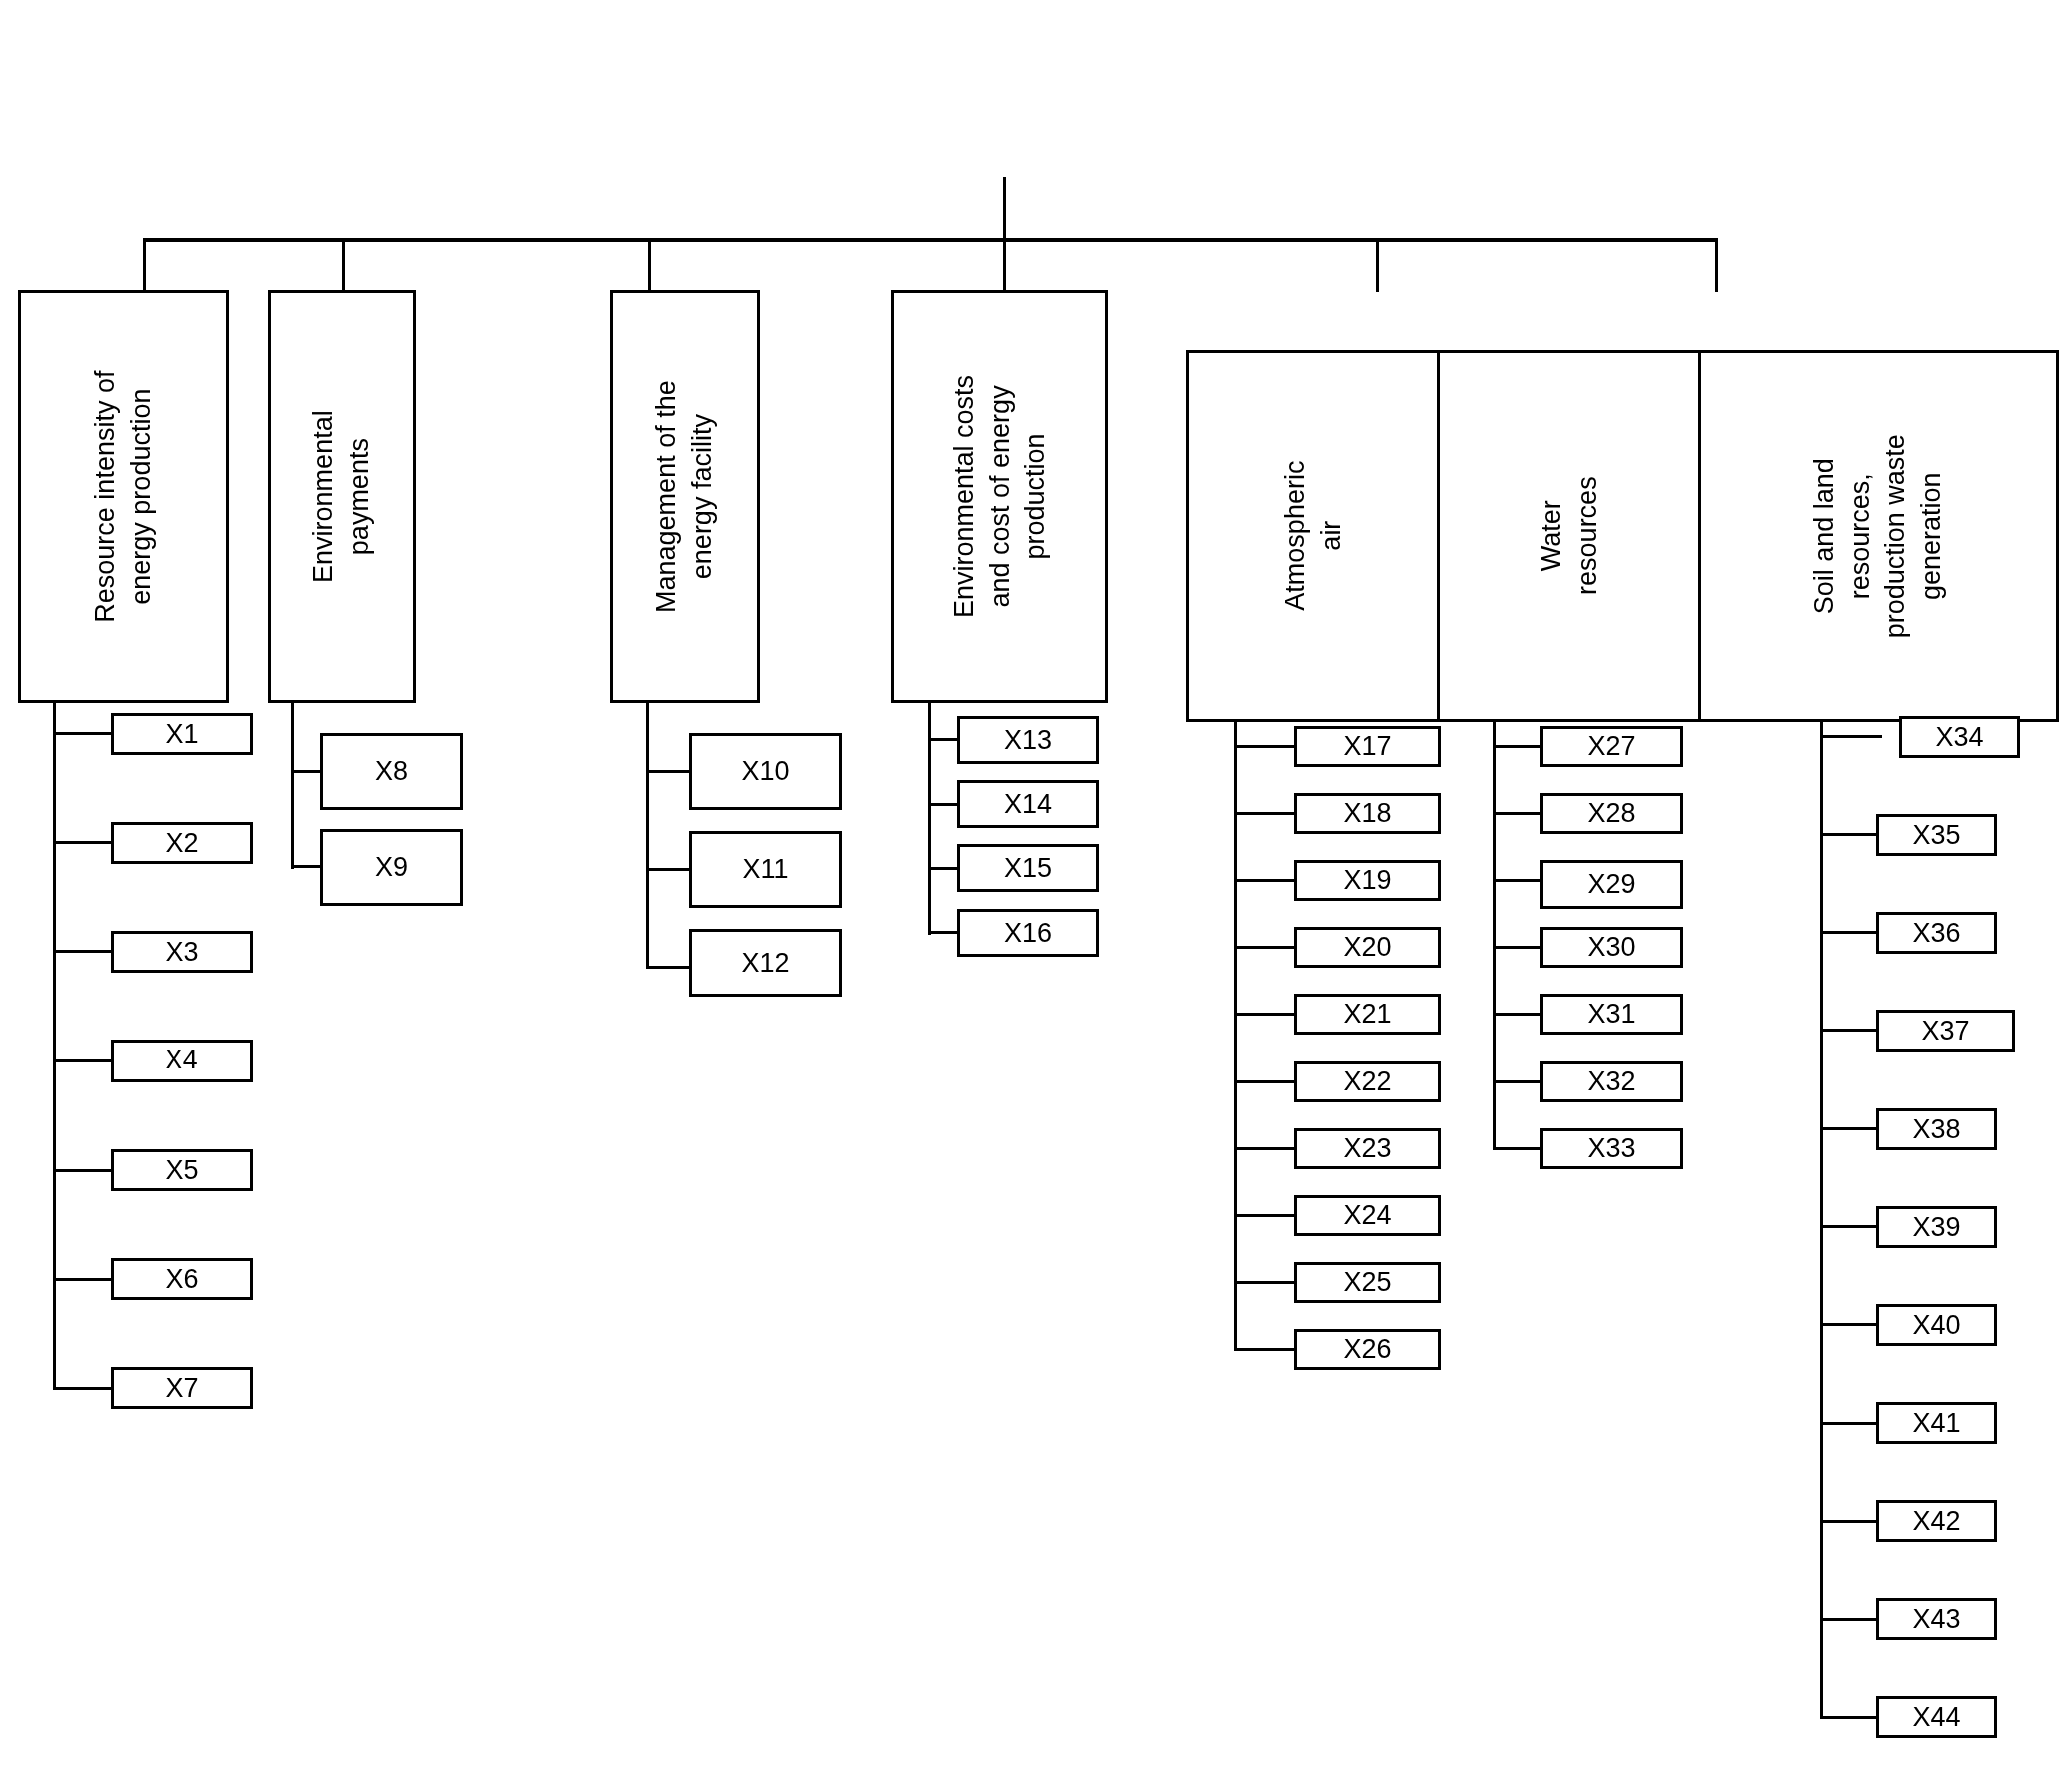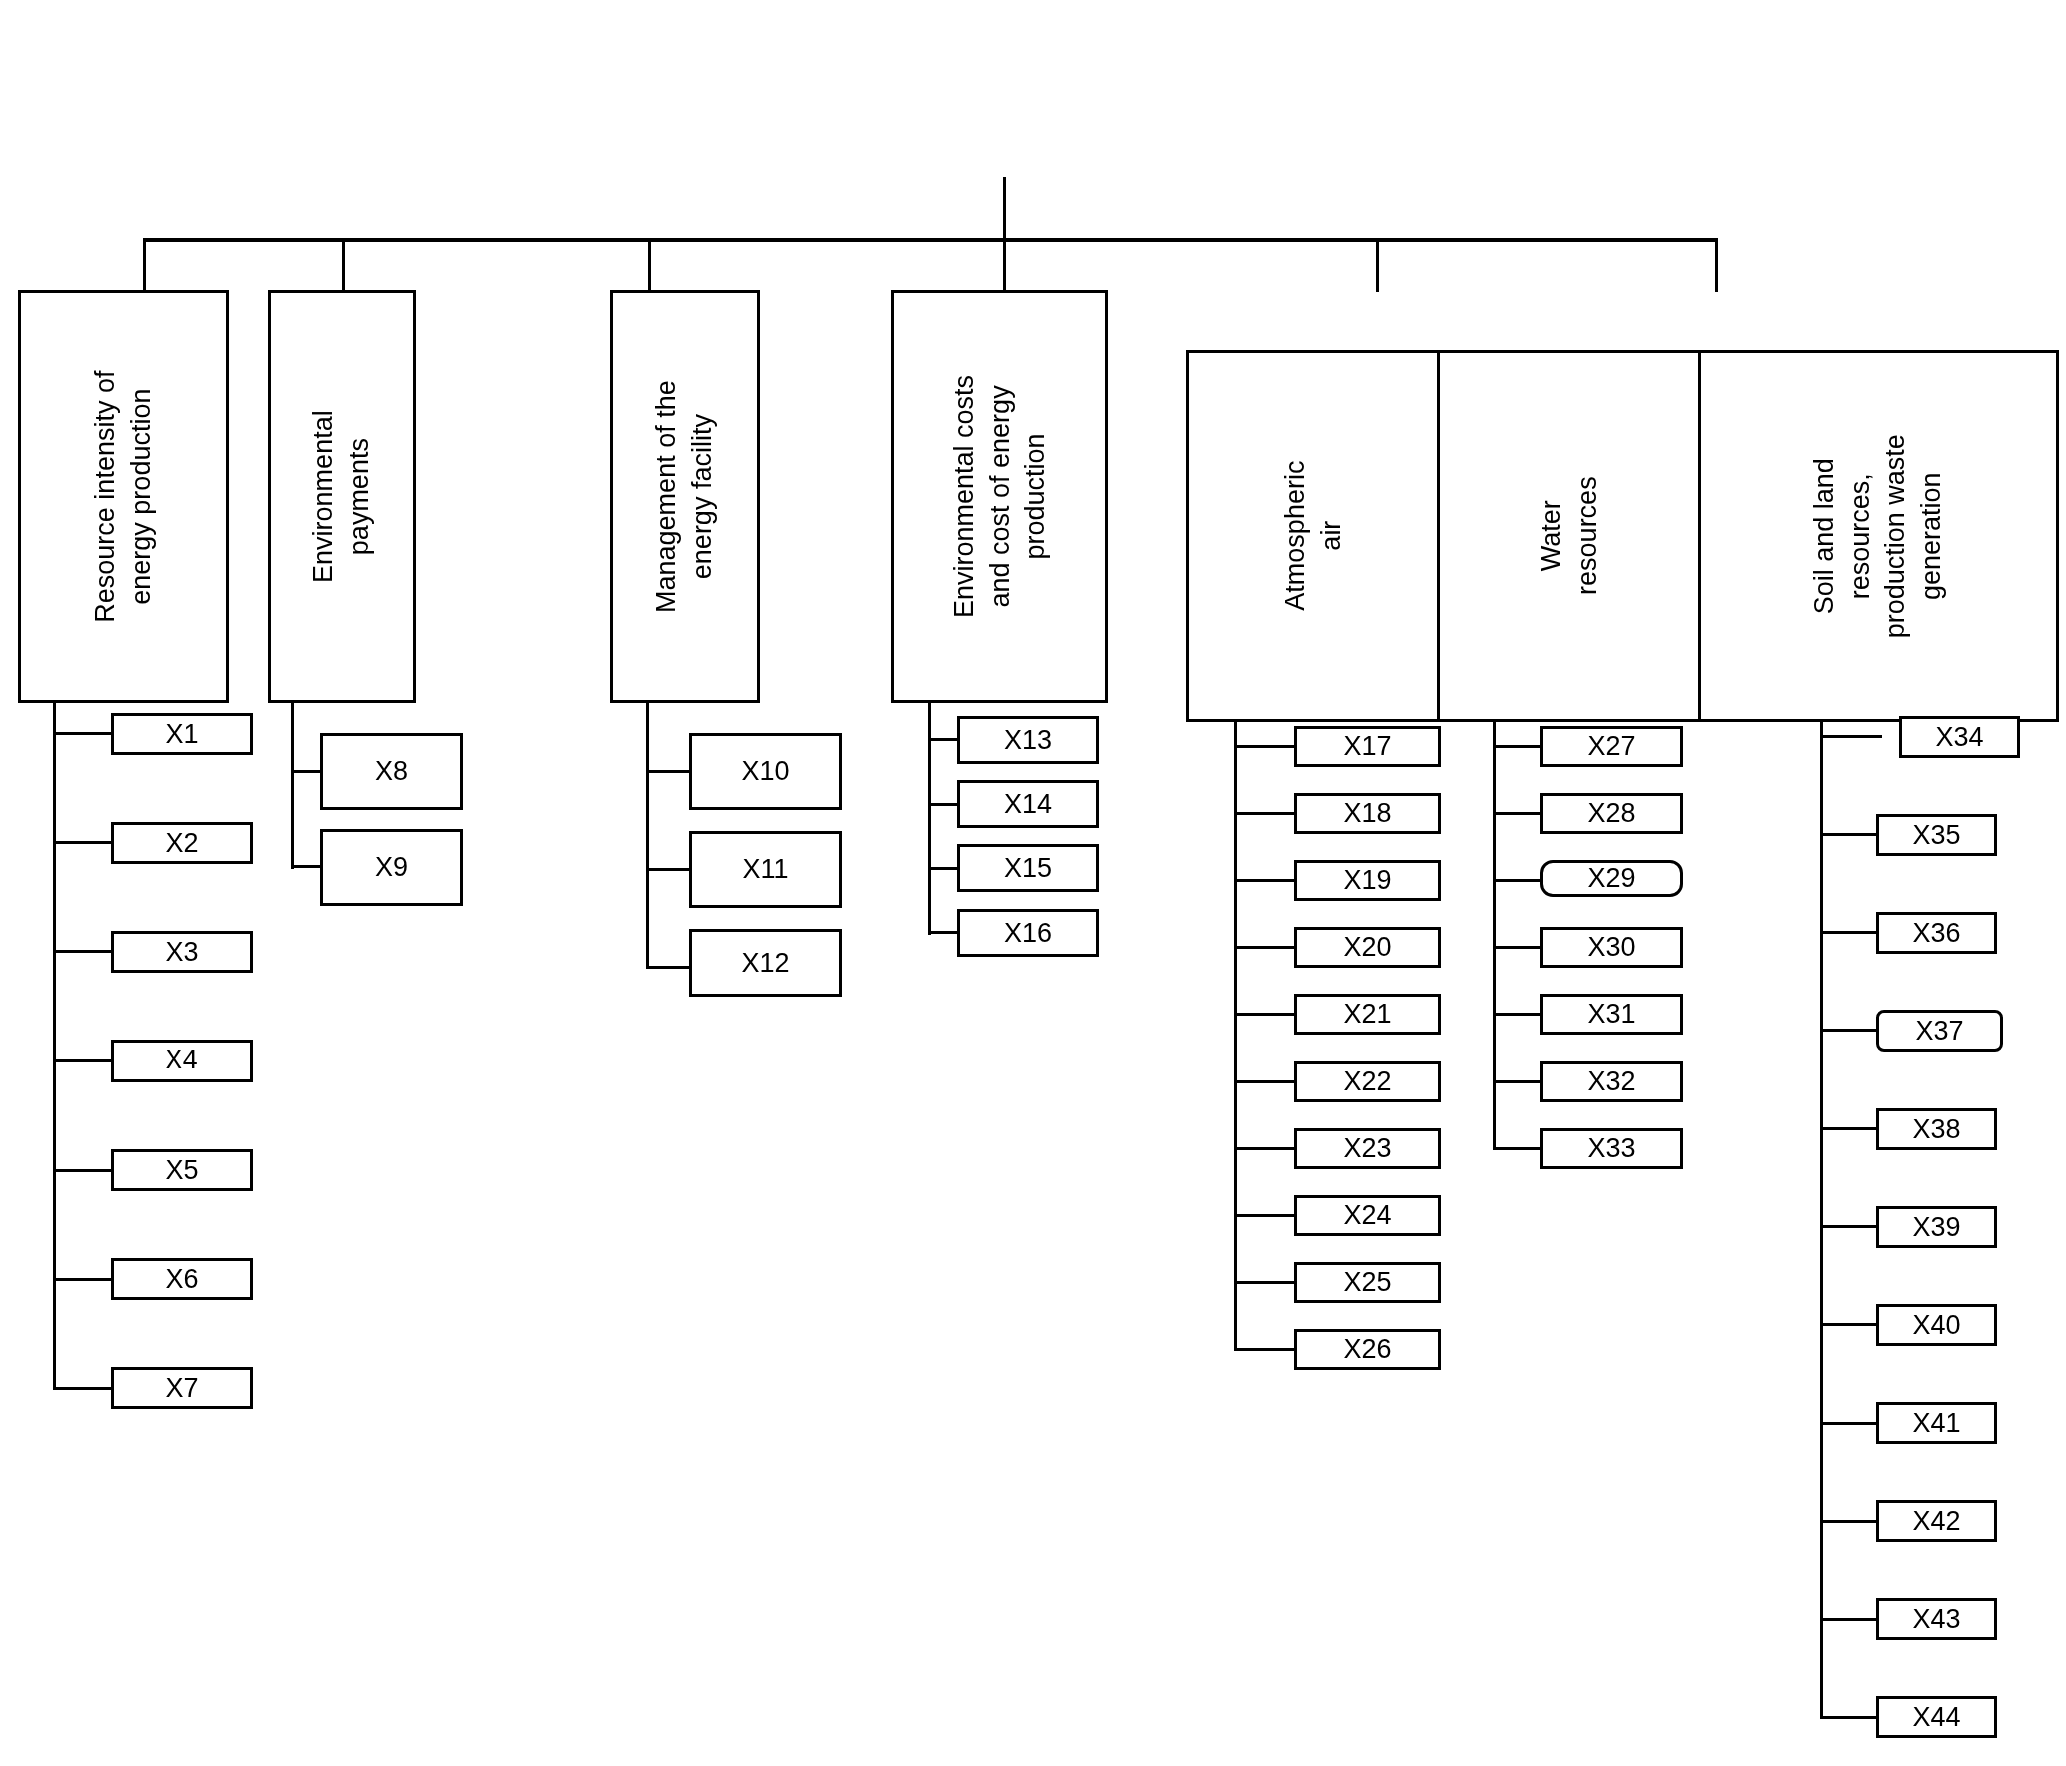--- a/index.html
+++ b/index.html
@@ -173,41 +173,41 @@
     <div class="line" style="left: 1493px; top: 745px; width: 52px; height: 3.2px;"></div>
     <div class="line" style="left: 1493px; top: 812px; width: 52px; height: 3.2px;"></div>
     <div class="line" style="left: 1493px; top: 879px; width: 52px; height: 3.2px;"></div>
     <div class="line" style="left: 1493px; top: 946px; width: 52px; height: 3.2px;"></div>
     <div class="line" style="left: 1493px; top: 1013px; width: 52px; height: 3.2px;"></div>
     <div class="line" style="left: 1493px; top: 1080px; width: 52px; height: 3.2px;"></div>
     <div class="line" style="left: 1493px; top: 1147px; width: 52px; height: 3.2px;"></div>
     <div class="line" style="left: 1493px; top: 719px; width: 3.2px; height: 431px;"></div>
     <div class="leaf" style="left: 1540px; top: 726px; width: 143px; height: 41px;">X27</div>
     <div class="leaf" style="left: 1540px; top: 793px; width: 143px; height: 41px;">X28</div>
-    <div class="leaf" style="left: 1540px; top: 860px; width: 143px; height: 37px; border-radius: 13px;">X29</div>
+    <div class="leaf" style="left: 1540px; top: 860px; width: 143px; height: 49px;">X29</div>
     <div class="leaf" style="left: 1540px; top: 927px; width: 143px; height: 41px;">X30</div>
     <div class="leaf" style="left: 1540px; top: 994px; width: 143px; height: 41px;">X31</div>
     <div class="leaf" style="left: 1540px; top: 1061px; width: 143px; height: 41px;">X32</div>
     <div class="leaf" style="left: 1540px; top: 1128px; width: 143px; height: 41px;">X33</div>
     <div class="line" style="left: 1820px; top: 735px; width: 62px; height: 3.2px;"></div>
     <div class="line" style="left: 1820px; top: 833px; width: 62px; height: 3.2px;"></div>
     <div class="line" style="left: 1820px; top: 931px; width: 62px; height: 3.2px;"></div>
     <div class="line" style="left: 1820px; top: 1029px; width: 62px; height: 3.2px;"></div>
     <div class="line" style="left: 1820px; top: 1127px; width: 62px; height: 3.2px;"></div>
     <div class="line" style="left: 1820px; top: 1225px; width: 62px; height: 3.2px;"></div>
     <div class="line" style="left: 1820px; top: 1323px; width: 62px; height: 3.2px;"></div>
     <div class="line" style="left: 1820px; top: 1422px; width: 62px; height: 3.2px;"></div>
     <div class="line" style="left: 1820px; top: 1520px; width: 62px; height: 3.2px;"></div>
     <div class="line" style="left: 1820px; top: 1618px; width: 62px; height: 3.2px;"></div>
     <div class="line" style="left: 1820px; top: 1716px; width: 62px; height: 3.2px;"></div>
     <div class="line" style="left: 1820px; top: 719px; width: 3.2px; height: 1000px;"></div>
     <div class="leaf" style="left: 1876px; top: 716px; width: 121px; height: 42px; margin-left: 23px;">X34</div>
     <div class="leaf" style="left: 1876px; top: 814px; width: 121px; height: 42px;">X35</div>
     <div class="leaf" style="left: 1876px; top: 912px; width: 121px; height: 42px;">X36</div>
-    <div class="leaf" style="left: 1876px; top: 1010px; width: 127px; height: 42px; border-radius: 8px;">X37</div>
+    <div class="leaf" style="left: 1876px; top: 1010px; width: 139px; height: 42px;">X37</div>
     <div class="leaf" style="left: 1876px; top: 1108px; width: 121px; height: 42px;">X38</div>
     <div class="leaf" style="left: 1876px; top: 1206px; width: 121px; height: 42px;">X39</div>
     <div class="leaf" style="left: 1876px; top: 1304px; width: 121px; height: 42px;">X40</div>
     <div class="leaf" style="left: 1876px; top: 1402px; width: 121px; height: 42px;">X41</div>
     <div class="leaf" style="left: 1876px; top: 1500px; width: 121px; height: 42px;">X42</div>
     <div class="leaf" style="left: 1876px; top: 1598px; width: 121px; height: 42px;">X43</div>
     <div class="leaf" style="left: 1876px; top: 1696px; width: 121px; height: 42px;">X44</div>
   </div>
 
 

